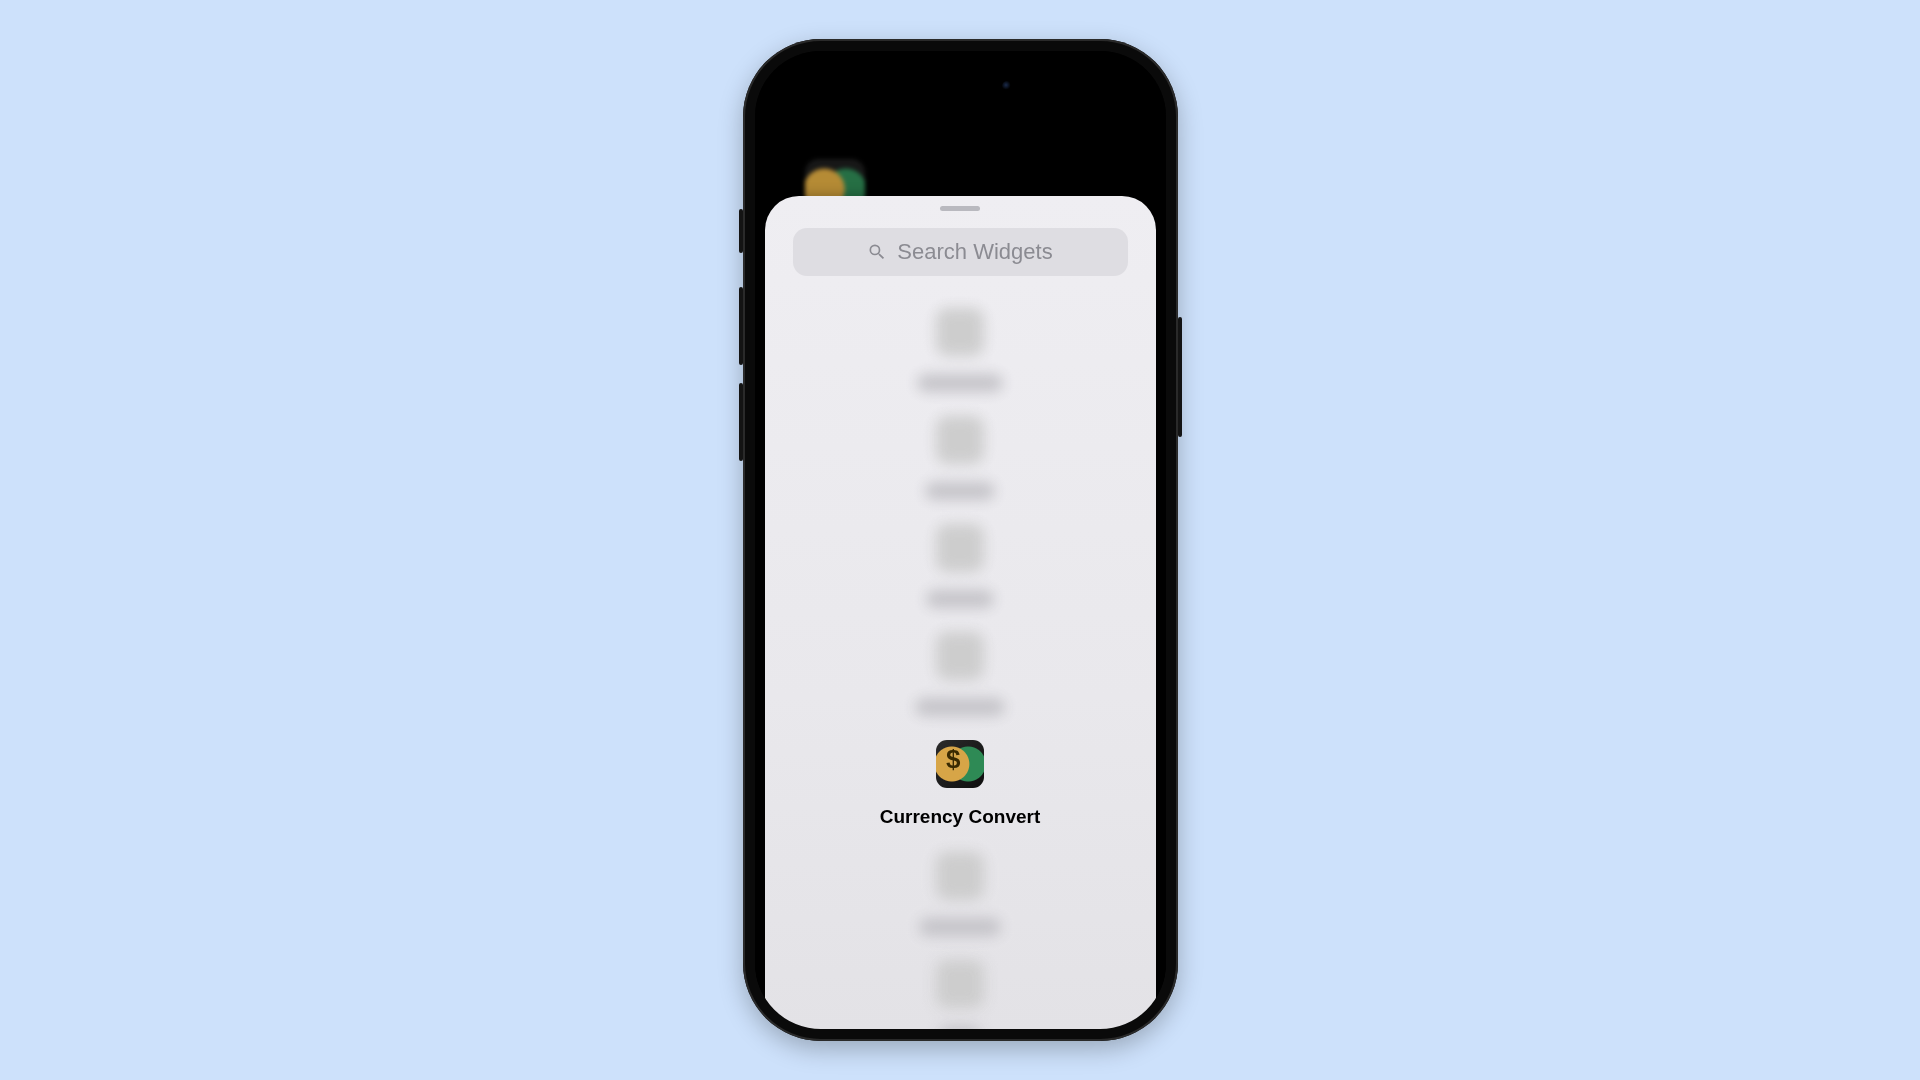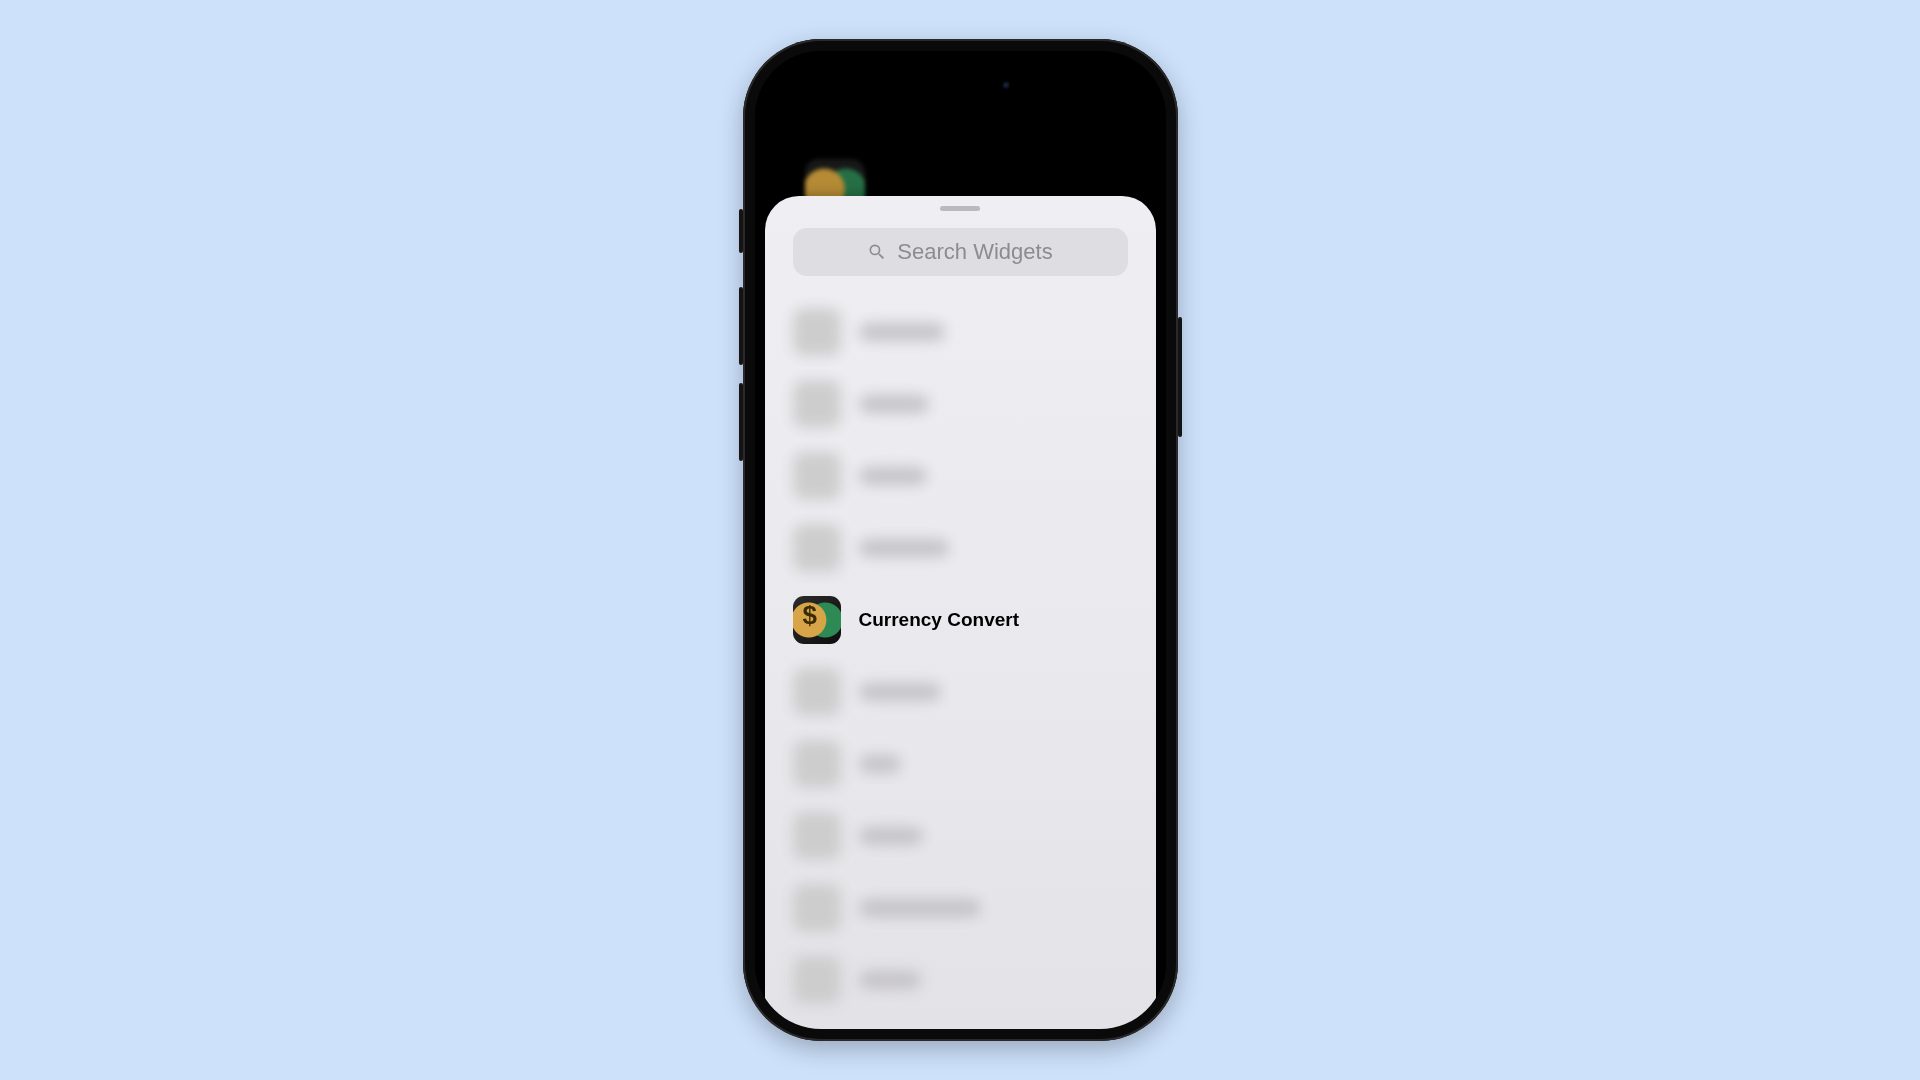--- a/index.html
+++ b/index.html
@@ -123,20 +123,21 @@
     top: 92px; left: 0; right: 0; bottom: 0;
     padding: 8px 0 20px 0;
   }
 
   .row {
     display: flex;
     align-items: center;
     gap: 18px;
     padding: 12px 28px;
     min-height: 66px;
+    flex-direction: column;
   }
   .row .icon {
     width: 48px; height: 48px;
     border-radius: 11px;
     flex: 0 0 48px;
     background: #ccc;
   }
   .row .label {
     font-size: 19px;
     font-weight: 600;

